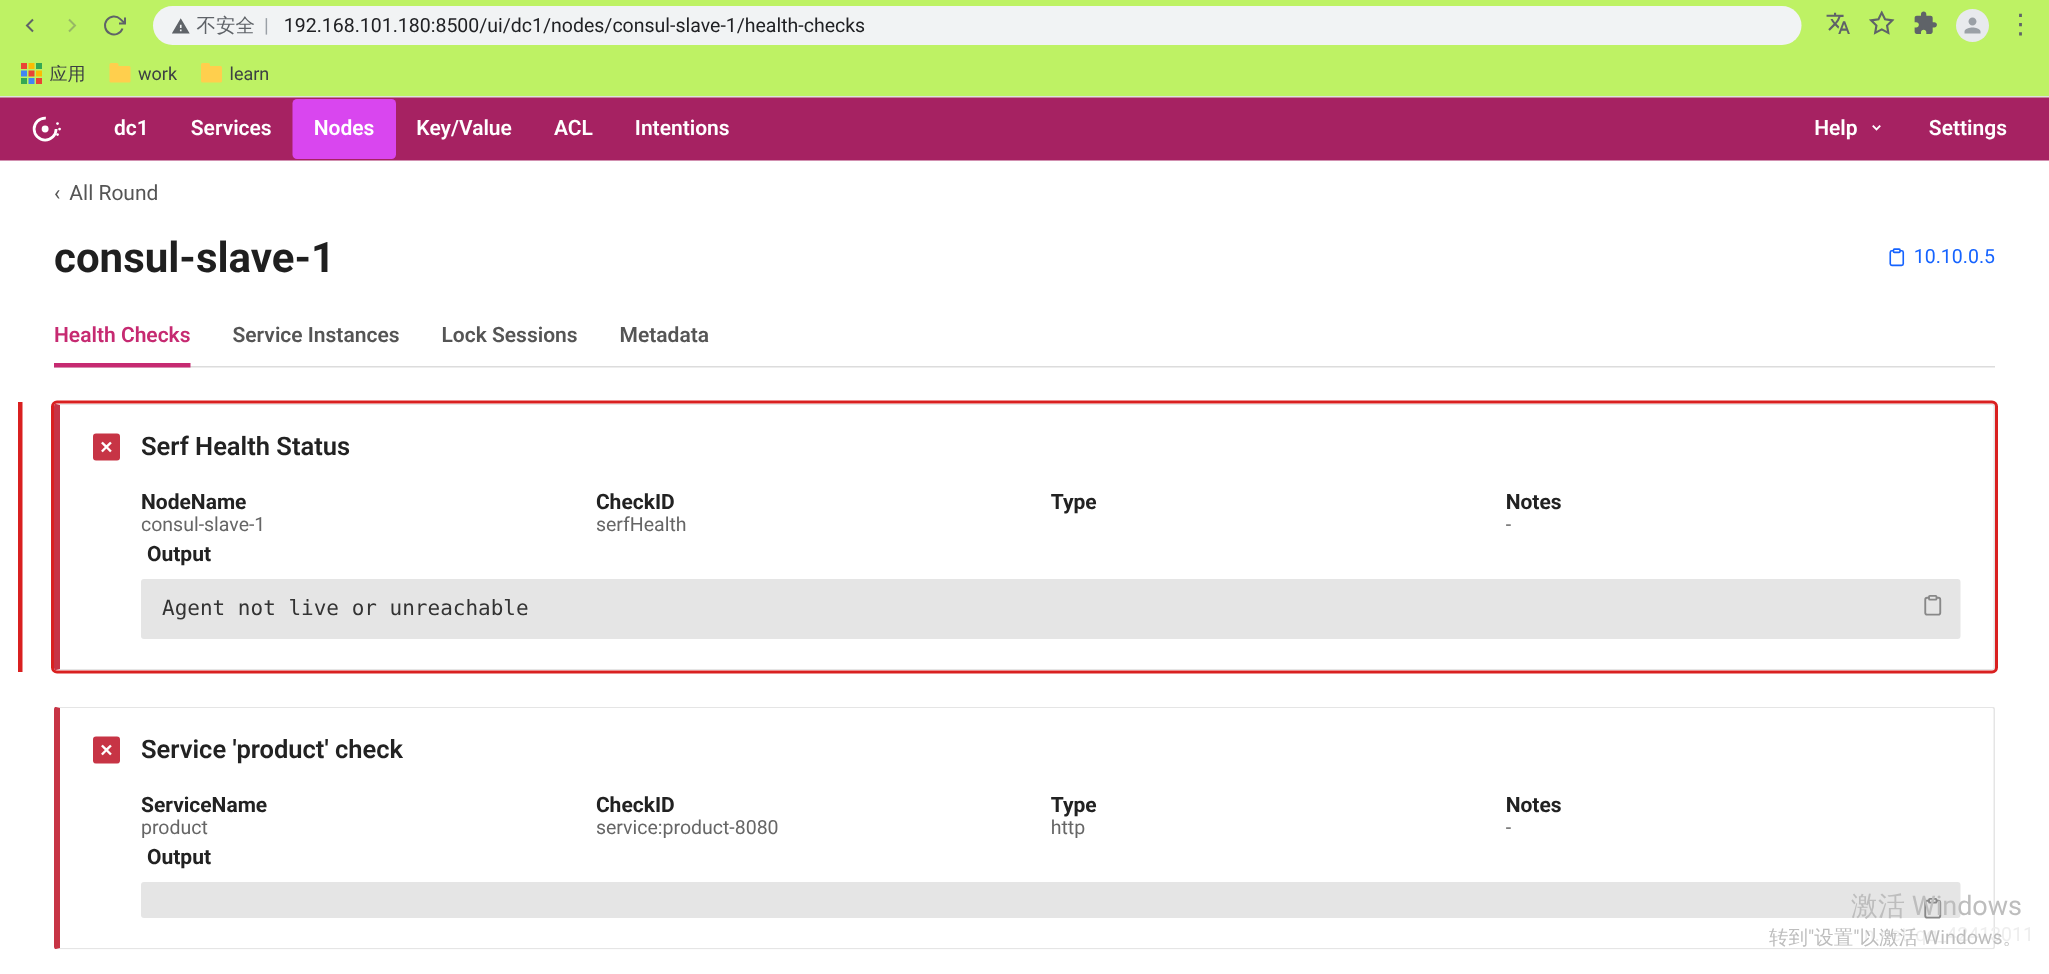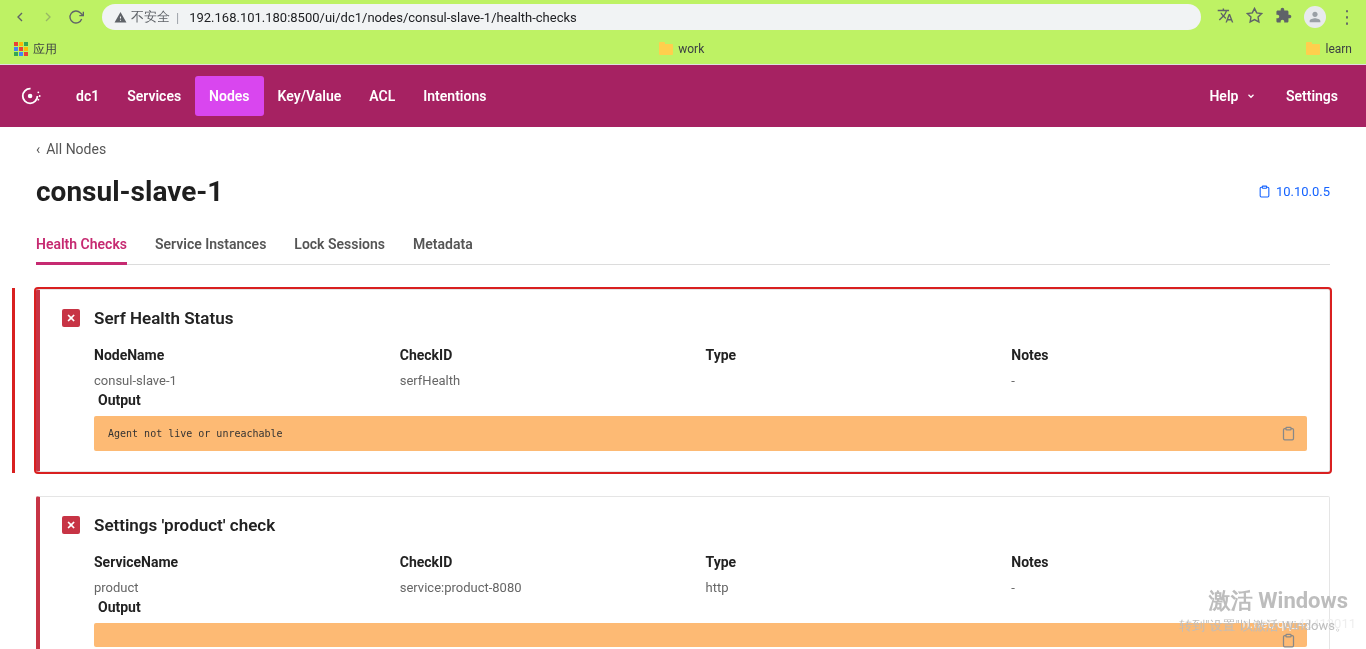--- a/index.html
+++ b/index.html
@@ -10,30 +10,30 @@
     .browser-toolbar { display: flex; align-items: center; padding: 5px 10px; gap: 8px; height: 34px; }
     .nav-btn { width: 20px; height: 20px; display: flex; align-items: center; justify-content: center; color: #5f6368; cursor: pointer; }
     .address-bar { flex: 1; display: flex; align-items: center; background: #f1f3f4; border-radius: 14px; padding: 4px 12px; margin: 0 8px; font-size: 13px; color: #5f6368; height: 26px; }
     .address-insecure { display: flex; align-items: center; gap: 4px; margin-right: 8px; }
     .address-url { color: #202124; }
     .browser-actions { display: flex; align-items: center; gap: 12px; color: #5f6368; }
     .browser-actions > * { cursor: pointer; }
     .avatar-circle { width: 22px; height: 22px; border-radius: 50%; background: #e8eaed; display: flex; align-items: center; justify-content: center; }
     .dots-vert { font-size: 18px; line-height: 1; }
     
-    .bookmarks-bar { display: flex; align-items: center; gap: 16px; padding: 5px 14px; height: 30px; justify-content: space-between; }
+    .bookmarks-bar { display: flex; align-items: center; gap: 16px; padding: 5px 14px; height: 30px; }
     .bookmark-item { display: flex; align-items: center; gap: 5px; font-size: 12px; color: #3c4043; cursor: pointer; }
     .apps-icon { width: 14px; height: 14px; display: grid; grid-template-columns: repeat(3,1fr); grid-template-rows: repeat(3,1fr); gap: 1px; }
     .apps-icon span { background: #f29900; }
     .apps-icon span:nth-child(1){background:#ea4335}.apps-icon span:nth-child(2){background:#fbbc04}.apps-icon span:nth-child(3){background:#34a853}.apps-icon span:nth-child(4){background:#4285f4}.apps-icon span:nth-child(5){background:#ea4335}.apps-icon span:nth-child(6){background:#fbbc04}.apps-icon span:nth-child(7){background:#34a853}.apps-icon span:nth-child(8){background:#4285f4}.apps-icon span:nth-child(9){background:#ea4335}
     .folder-icon { display:inline-block; width: 14px; height: 11px; background: #ffcf4d; border-radius: 1px; position: relative; }
     .folder-icon:before { content:''; position:absolute; top:-2px; left:0; width:6px; height:3px; background:#ffcf4d; border-radius:1px 1px 0 0; }
     
     
-    .consul-header { background: #a01a58; background: #9e1f5e; height: 62px; display: flex; align-items: center; padding: 12px 20px; color: #fff; }
+    .consul-header { background: #a01a58; background: #9e1f5e; height: 42px; display: flex; align-items: center; padding: 12px 20px; color: #fff; }
     .consul-header { background: #a62262; }
     .consul-logo { width: 22px; height: 22px; margin-right: 20px; display:flex; align-items:center; }
     .consul-nav { display: flex; align-items: center; gap: 0; flex: 1; }
     .consul-nav-item { padding: 12px 14px; color: #fff; font-weight: 600; cursor: pointer; font-size: 14px; }
     .consul-nav-item.active { background: #d946ef; border-radius: 3px; }
     .consul-nav-right { display: flex; align-items: center; gap: 14px; }
     .consul-nav-right .consul-nav-item { padding: 12px 8px; }
     
     
     .content { padding: 14px 36px; }
@@ -47,29 +47,29 @@
     .tab { padding: 10px 0 12px; font-weight: 600; color: #555; cursor: pointer; position: relative; }
     .tab.active { color: #c62a71; }
     .tab.active:after { content:''; position:absolute; bottom:-1px; left:0; right:0; height:3px; background:#c62a71; }
     
     .health-card { border: 1px solid #e5e5e5; border-left: 4px solid #c73445; border-radius: 2px; margin-bottom: 24px; padding: 18px 22px 20px; position: relative; }
     .health-card.highlighted { outline: 2px solid #d92020; outline-offset: 0; border-left-color:#c73445; }
     .health-card.highlighted:before { content:''; position:absolute; top:-2px; bottom:-2px; left:-28px; width:3px; background:#d92020; }
     .card-title-row { display: flex; align-items: center; gap: 14px; margin-bottom: 14px; }
     .status-icon { width: 18px; height: 18px; background: #c73445; border-radius: 2px; display: flex; align-items: center; justify-content: center; color: #fff; font-size: 11px; font-weight: bold; }
     .card-title { font-size: 17px; font-weight: 600; color: #222; }
-    .card-grid { display: grid; grid-template-columns: repeat(4, 1fr); gap: 10px; margin-left: 32px; margin-bottom: 4px; margin-top: 19px; }
+    .card-grid { display: grid; grid-template-columns: repeat(4, 1fr); margin-left: 32px; margin-bottom: 4px; margin-top: 19px; }
     .grid-cell-label { font-weight: 700; color: #222; font-size: 14px; }
     .grid-cell-value { color: #666; font-size: 13px; }
     .output-label { font-weight: 700; color: #222; font-size: 14px; margin-left: 36px; margin-top: 2px; margin-bottom: 8px; }
-    .output-box { background: #fdba74; border-radius: 2px; padding: 12px 14px; font-family: Consolas, Monaco, monospace; font-size: 10px; color: #333; position: relative; margin-left: 32px; }
+    .output-box { background: #e5e5e5; border-radius: 2px; padding: 12px 14px; font-family: Consolas, Monaco, monospace; font-size: 14px; color: #333; position: relative; margin-left: 32px; }
     .copy-btn { position: absolute; right: 10px; top: 10px; width: 16px; height: 16px; color: #888; cursor: pointer; }
     
     .watermark-cn { position: fixed; right: 18px; bottom: 14px; text-align: right; color: #bdbdbd; font-size: 13px; line-height: 1.4; pointer-events: none; }
-    .watermark-cn .big { font-size: 22px; font-weight: bold; }
+    .watermark-cn .big { font-size: 18px; }
     .watermark-faint { position: fixed; right: 10px; bottom: 18px; color: #eee; font-size: 13px; pointer-events: none; }
   </style>
 </head>
 <body>
 
 <div class="browser-chrome">
   <div class="browser-toolbar">
     <div class="nav-btn">
       <svg width="16" height="16" viewBox="0 0 24 24" fill="none" stroke="currentColor" stroke-width="2">
           <polyline points="15 18 9 12 15 6"></polyline>
@@ -167,21 +167,21 @@
           <polyline points="6 9 12 15 18 9"></polyline>
         </svg>
     </div>
     <div class="consul-nav-item"><span>Settings</span></div>
   </div>
 </div>
 
 <div class="content">
   <div class="breadcrumb">
     <span class="breadcrumb-chevron">‹</span>
-    <span>All Nodes</span>
+    <span>All Round</span>
   </div>
   <div class="page-header">
     <h1 class="page-title">consul-slave-1</h1>
     <div class="copy-ip">
       <svg width="13" height="13" viewBox="0 0 24 24" fill="none" stroke="#1563ff" stroke-width="2">
           <rect x="8" y="2" width="8" height="4" rx="1"></rect>
           <path d="M16 4h2a2 2 0 0 1 2 2v14a2 2 0 0 1-2 2H6a2 2 0 0 1-2-2V6a2 2 0 0 1 2-2h2"></path>
         </svg>
       <span>10.10.0.5</span>
     </div>
@@ -216,21 +216,21 @@
             <rect x="8" y="2" width="8" height="4" rx="1"></rect>
             <path d="M16 4h2a2 2 0 0 1 2 2v14a2 2 0 0 1-2 2H6a2 2 0 0 1-2-2V6a2 2 0 0 1 2-2h2"></path>
           </svg>
       </span>
     </div>
   </div>
 
   <div class="health-card">
     <div class="card-title-row">
       <div class="status-icon">✕</div>
-      <div class="card-title">Settings 'product' check</div>
+      <div class="card-title">Service 'product' check</div>
     </div>
     <div class="card-grid">
       <div class="grid-cell-label">ServiceName</div>
       <div class="grid-cell-label">CheckID</div>
       <div class="grid-cell-label">Type</div>
       <div class="grid-cell-label">Notes</div>
       <div class="grid-cell-value">product</div>
       <div class="grid-cell-value">service:product-8080</div>
       <div class="grid-cell-value">http</div>
       <div class="grid-cell-value">-</div>

